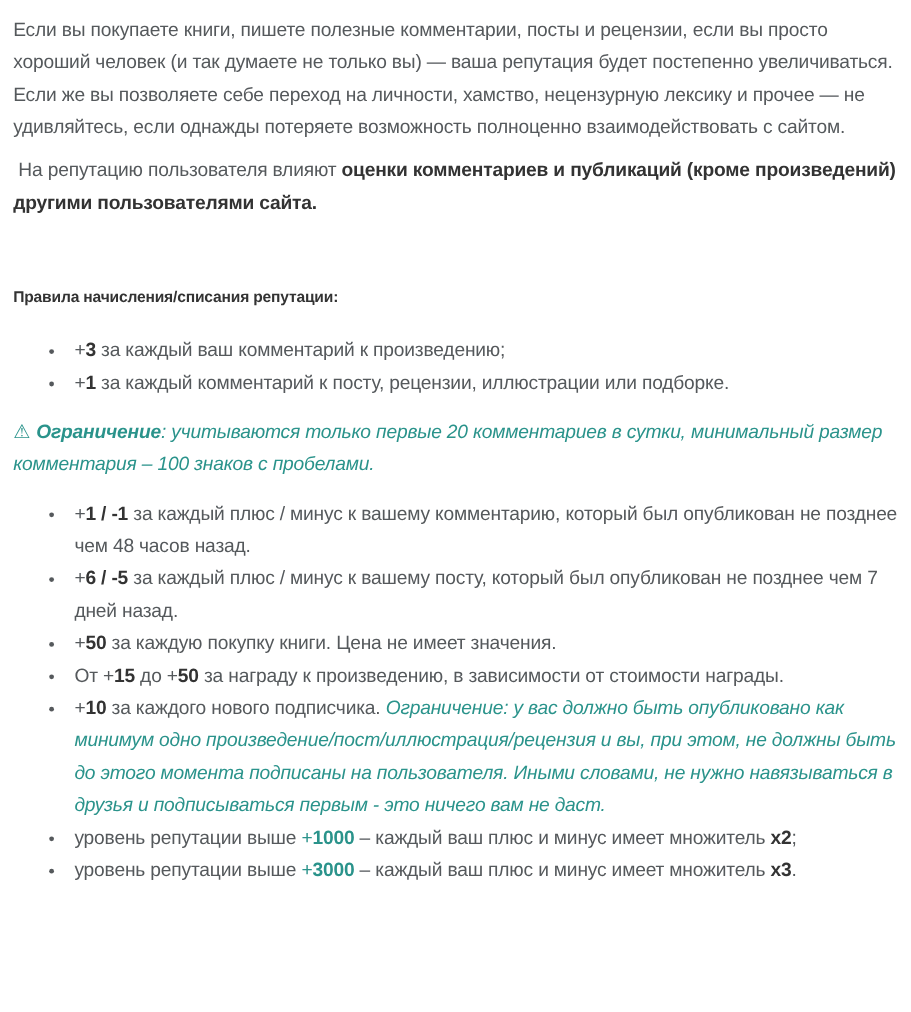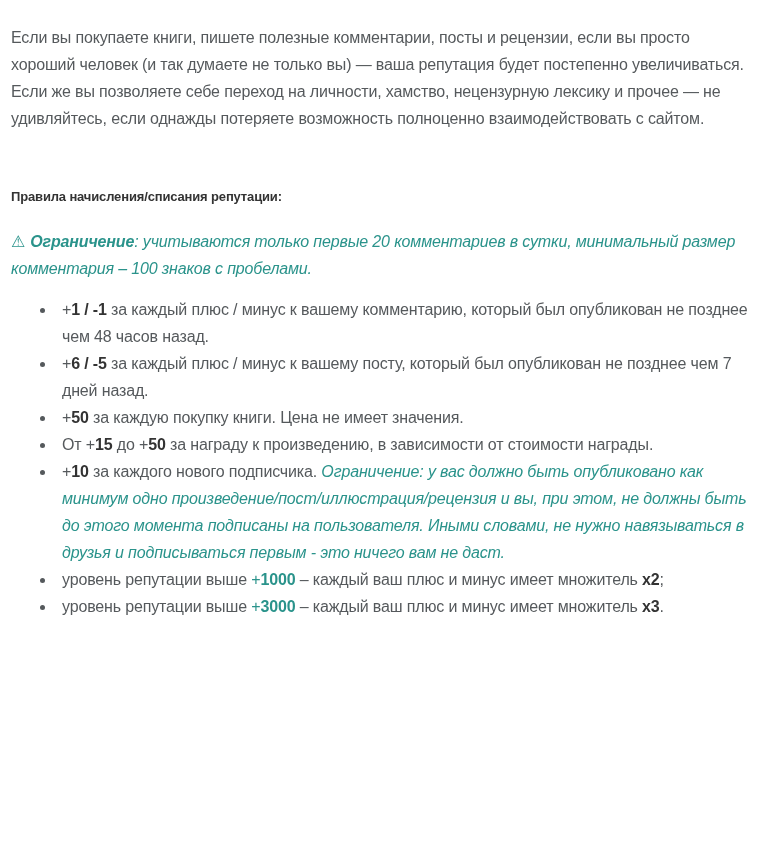--- a/index.html
+++ b/index.html
@@ -9,21 +9,21 @@
     min-height: 843px;
     background: #ffffff;
     padding: 8px 11px 20px 11px;
     font-family: "Liberation Sans", "DejaVu Sans", sans-serif;
     font-size: 16px;
     line-height: 27px;
     color: #55595c;
     letter-spacing: -0.15px;
   }
   p { margin: 0; }
-  .p-intro { margin: 16px 0 9px 0; }
+  .p-intro { margin: 4px 0 9px 0; }
   .bold { font-weight: 700; color: #333333; font-style: inherit; }
   .heading {
     font-size: 13px;
     font-weight: 700;
     color: #333333;
     margin: 51px 0 18px 0;
     line-height: 27px;
   }
   .heading-bonuses { margin: 35px 0 20px 0; }
   ul {
@@ -48,23 +48,28 @@
   .inline-restriction { color: #2a938b; font-style: italic; }
   .accent-bold { color: #2a938b; font-weight: 700; }
 </style>
 </head>
 <body>
 
 <div>
 
   <p class="p-intro">Если вы покупаете книги, пишете полезные комментарии, посты и рецензии, если вы просто хороший человек (и так думаете не только вы) — ваша репутация будет постепенно увеличиваться. Если же вы позволяете себе переход на личности, хамство, нецензурную лексику и прочее — не удивляйтесь, если однажды потеряете возможность полноценно взаимодействовать с сайтом.</p>
 
+  <p><span>&nbsp;На репутацию пользователя влияют </span><span class="bold">оценки комментариев и публикаций (кроме произведений) другими пользователями сайта.</span></p>
 
   <div class="heading">Правила начисления/списания репутации:</div>
 
+  <ul class="points">
+    <li><span>+</span><span class="bold">3</span><span> за каждый ваш комментарий к произведению;</span></li>
+    <li><span>+</span><span class="bold">1</span><span> за каждый комментарий к посту, рецензии, иллюстрации или подборке.</span></li>
+  </ul>
 
   <p class="restriction"><span class="warn-icon">⚠</span><span class="bold">Ограничение</span><span>: учитываются только первые 20 комментариев в сутки, минимальный размер комментария – 100 знаков с пробелами.</span></p>
 
   <ul>
     <li><span>+</span><span class="bold">1 / -1</span><span> за каждый плюс / минус к вашему комментарию, который был опубликован не позднее чем 48 часов назад.</span></li>
     <li><span>+</span><span class="bold">6 / -5</span><span> за каждый плюс / минус к вашему посту, который был опубликован не позднее чем 7 дней назад.</span></li>
     <li><span>+</span><span class="bold">50</span><span> за каждую покупку книги. Цена не имеет значения.</span></li>
     <li><span>От +</span><span class="bold">15</span><span> до +</span><span class="bold">50</span><span> за награду к произведению, в зависимости от стоимости награды.</span></li>
     <li><span>+</span><span class="bold">10</span><span> за каждого нового подписчика. </span><span class="inline-restriction">Ограничение: у вас должно быть опубликовано как минимум одно произведение/пост/иллюстрация/рецензия и вы, при этом, не должны быть до этого момента подписаны на пользователя. Иными словами, не нужно навязываться в друзья и подписываться первым - это ничего вам не даст.</span></li>
   </ul>

